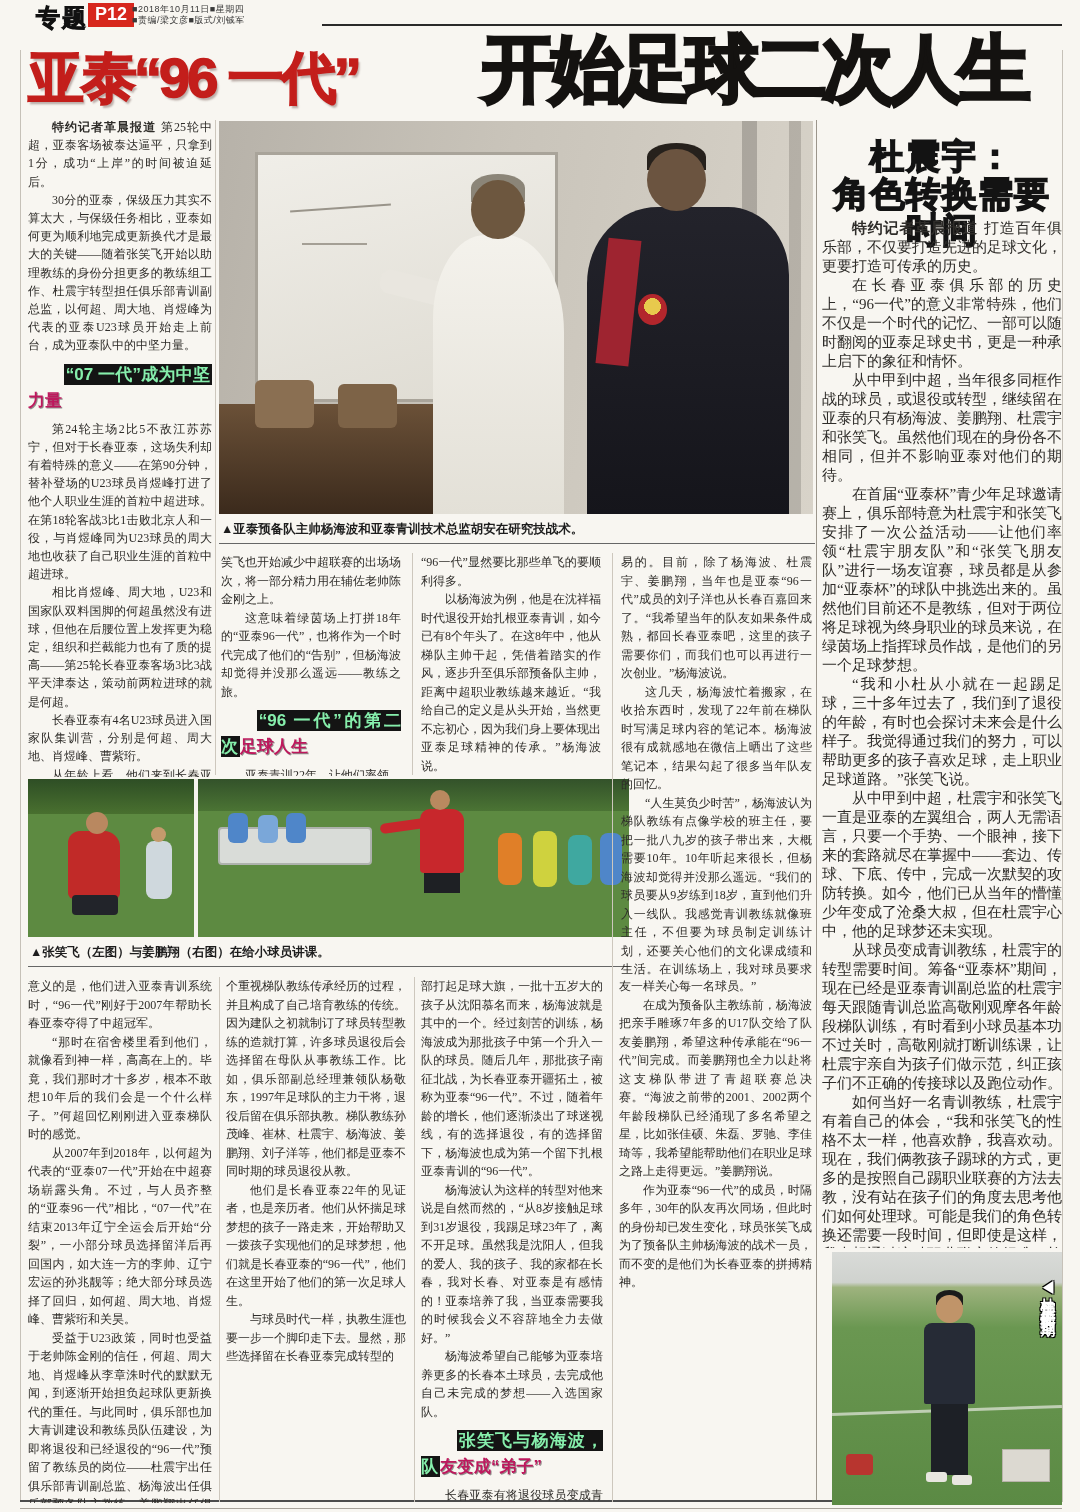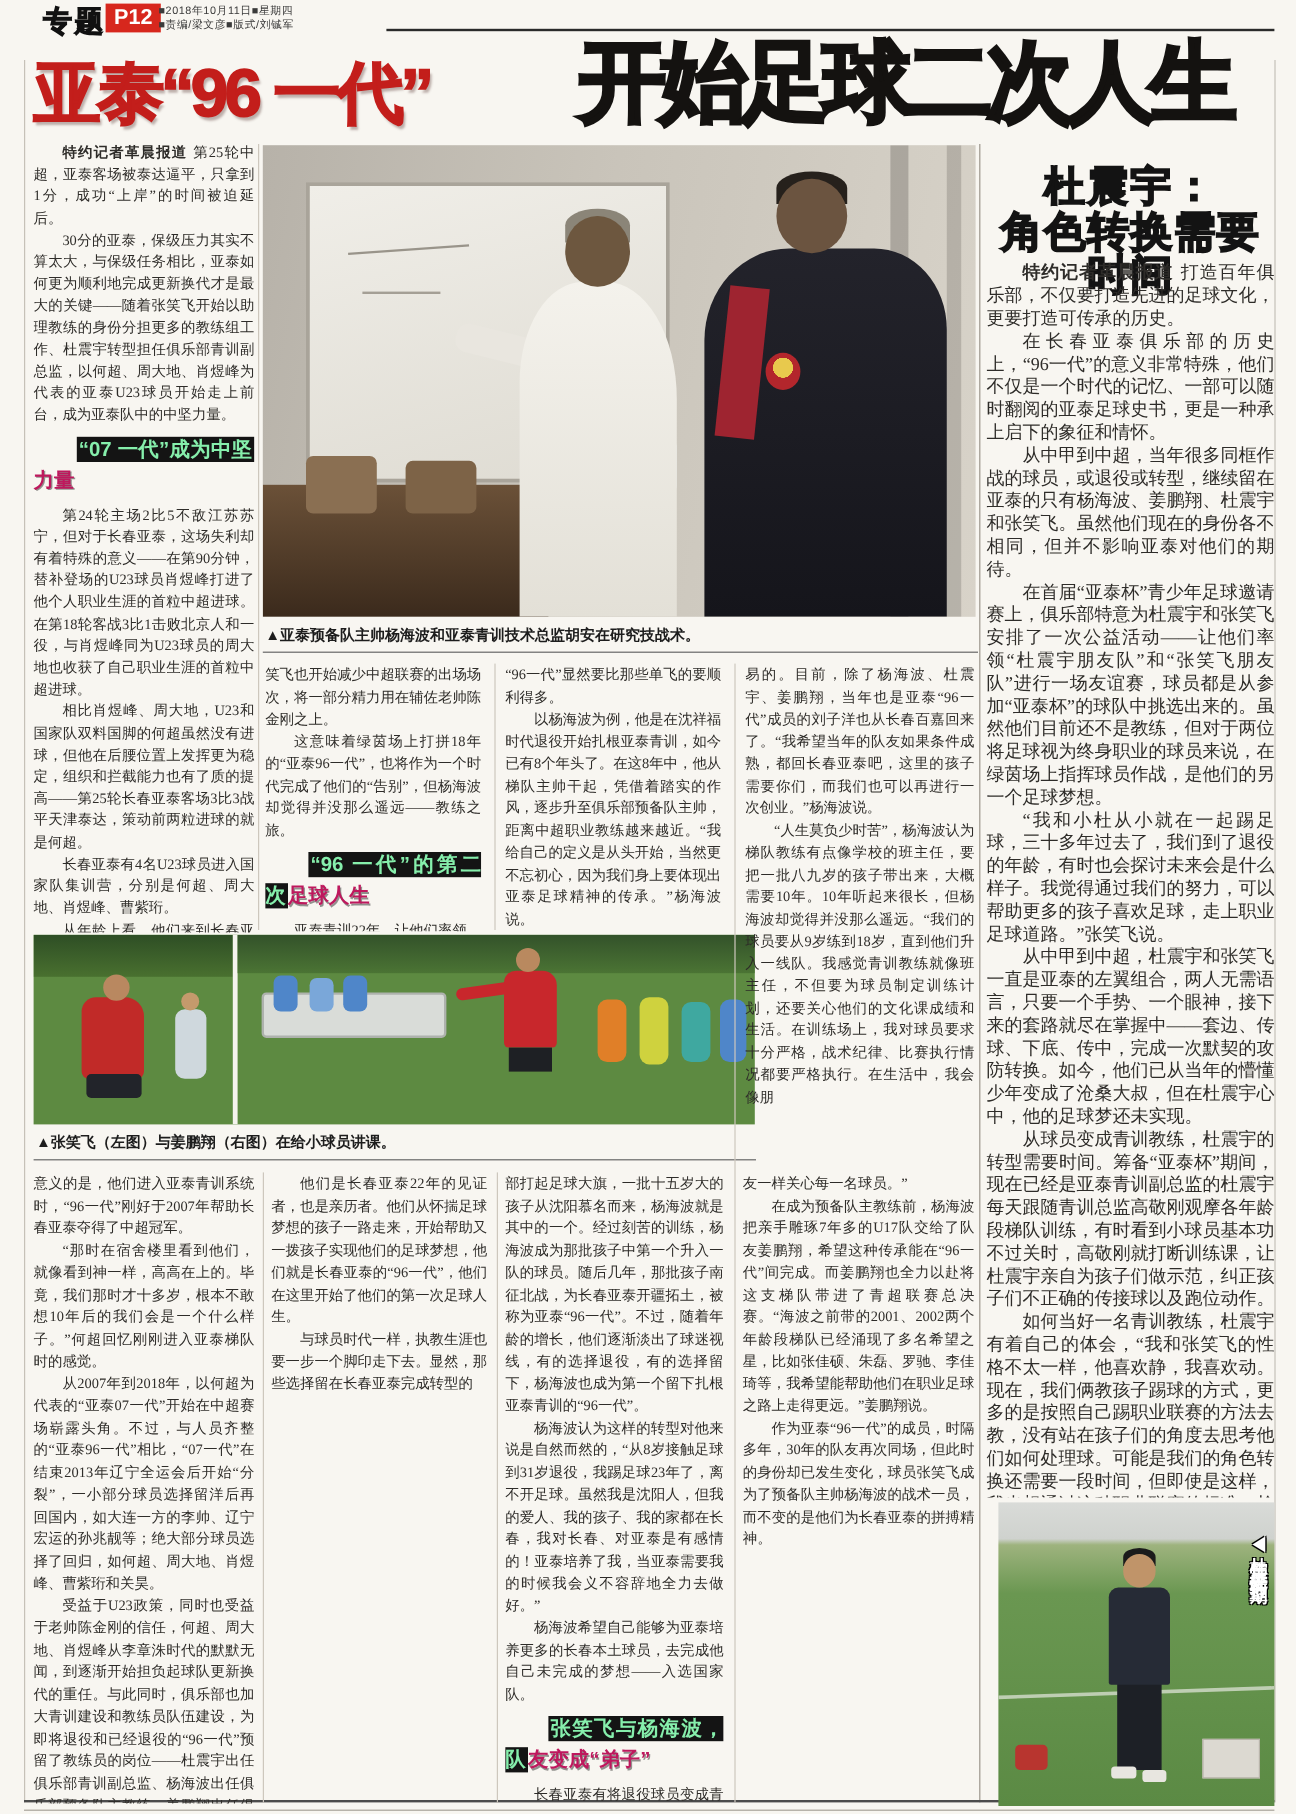--- a/index.html
+++ b/index.html
@@ -191,29 +191,31 @@
       <h3 class="subhead"><span class="sub-bar">“96 一代”的第二次</span><span class="sub-rest">足球人生</span></h3>
       <p>亚泰青训22年，让他们率领</p>
     </div>
   <div class="col" style="left:421px;top:553px;width:180px;height:223px;">
       <p class="cont">“96一代”显然要比那些单飞的要顺利得多。</p>
       <p>以杨海波为例，他是在沈祥福时代退役开始扎根亚泰青训，如今已有8个年头了。在这8年中，他从梯队主帅干起，凭借着踏实的作风，逐步升至俱乐部预备队主帅，距离中超职业教练越来越近。“我给自己的定义是从头开始，当然更不忘初心，因为我们身上要体现出亚泰足球精神的传承。”杨海波说。</p>
       <p>1996年，长春亚泰足球俱乐</p>
     </div>
   <div class="col" style="left:621px;top:553px;width:191px;height:423px;">
       <p class="cont">易的。目前，除了杨海波、杜震宇、姜鹏翔，当年也是亚泰“96一代”成员的刘子洋也从长春百嘉回来了。“我希望当年的队友如果条件成熟，都回长春亚泰吧，这里的孩子需要你们，而我们也可以再进行一次创业。”杨海波说。</p>
+      <p>这几天，杨海波忙着搬家，在收拾东西时，发现了22年前在梯队时写满足球内容的笔记本。杨海波很有成就感地在微信上晒出了这些笔记本，结果勾起了很多当年队友的回忆。</p>
       <p>“人生莫负少时苦”，杨海波认为梯队教练有点像学校的班主任，要把一批八九岁的孩子带出来，大概需要10年。10年听起来很长，但杨海波却觉得并没那么遥远。“我们的球员要从9岁练到18岁，直到他们升入一线队。我感觉青训教练就像班主任，不但要为球员制定训练计划，还要关心他们的文化课成绩和生活。在训练场上，我对球员要求十分严格，战术纪律、比赛执行情况都要严格执行。在生活中，我会像朋</p>
     </div>
   <div class="col" style="left:28px;top:977px;width:184px;height:526px;">
       <p class="cont">意义的是，他们进入亚泰青训系统时，“96一代”刚好于2007年帮助长春亚泰夺得了中超冠军。</p>
       <p>“那时在宿舍楼里看到他们，就像看到神一样，高高在上的。毕竟，我们那时才十多岁，根本不敢想10年后的我们会是一个什么样子。”何超回忆刚刚进入亚泰梯队时的感觉。</p>
       <p>从2007年到2018年，以何超为代表的“亚泰07一代”开始在中超赛场崭露头角。不过，与人员齐整的“亚泰96一代”相比，“07一代”在结束2013年辽宁全运会后开始“分裂”，一小部分球员选择留洋后再回国内，如大连一方的李帅、辽宁宏运的孙兆靓等；绝大部分球员选择了回归，如何超、周大地、肖煜峰、曹紫珩和关昊。</p>
       <p>受益于U23政策，同时也受益于老帅陈金刚的信任，何超、周大地、肖煜峰从李章洙时代的默默无闻，到逐渐开始担负起球队更新换代的重任。与此同时，俱乐部也加大青训建设和教练员队伍建设，为即将退役和已经退役的“96一代”预留了教练员的岗位——杜震宇出任俱乐部青训副总监、杨海波出任俱乐部预备队主教练、姜鹏翔出任俱乐部U17梯队主教练，而张</p>
     </div>
   <div class="col" style="left:226px;top:977px;width:180px;height:526px;">
+      <p class="cont">个重视梯队教练传承经历的过程，并且构成了自己培育教练的传统。因为建队之初就制订了球员转型教练的造就打算，许多球员退役后会选择留在母队从事教练工作。比如，俱乐部副总经理兼领队杨敬东，1997年足球队的主力干将，退役后留在俱乐部执教。梯队教练孙茂峰、崔林、杜震宇、杨海波、姜鹏翔、刘子洋等，他们都是亚泰不同时期的球员退役从教。</p>
       <p>他们是长春亚泰22年的见证者，也是亲历者。他们从怀揣足球梦想的孩子一路走来，开始帮助又一拨孩子实现他们的足球梦想，他们就是长春亚泰的“96一代”，他们在这里开始了他们的第一次足球人生。</p>
       <p>与球员时代一样，执教生涯也要一步一个脚印走下去。显然，那些选择留在长春亚泰完成转型的</p>
     </div>
   <div class="col" style="left:421px;top:977px;width:182px;height:526px;">
       <p class="cont">部打起足球大旗，一批十五岁大的孩子从沈阳慕名而来，杨海波就是其中的一个。经过刻苦的训练，杨海波成为那批孩子中第一个升入一队的球员。随后几年，那批孩子南征北战，为长春亚泰开疆拓土，被称为亚泰“96一代”。不过，随着年龄的增长，他们逐渐淡出了球迷视线，有的选择退役，有的选择留下，杨海波也成为第一个留下扎根亚泰青训的“96一代”。</p>
       <p>杨海波认为这样的转型对他来说是自然而然的，“从8岁接触足球到31岁退役，我踢足球23年了，离不开足球。虽然我是沈阳人，但我的爱人、我的孩子、我的家都在长春，我对长春、对亚泰是有感情的！亚泰培养了我，当亚泰需要我的时候我会义不容辞地全力去做好。”</p>
       <p>杨海波希望自己能够为亚泰培养更多的长春本土球员，去完成他自己未完成的梦想——入选国家队。</p>
       <h3 class="subhead"><span class="sub-bar">张笑飞与杨海波，队</span><span class="sub-rest">友变成“弟子”</span></h3>
       <p>长春亚泰有将退役球员变成青训教练的传统，但让一代球员集体成为俱乐部青训教练还是不容</p>
     </div>

